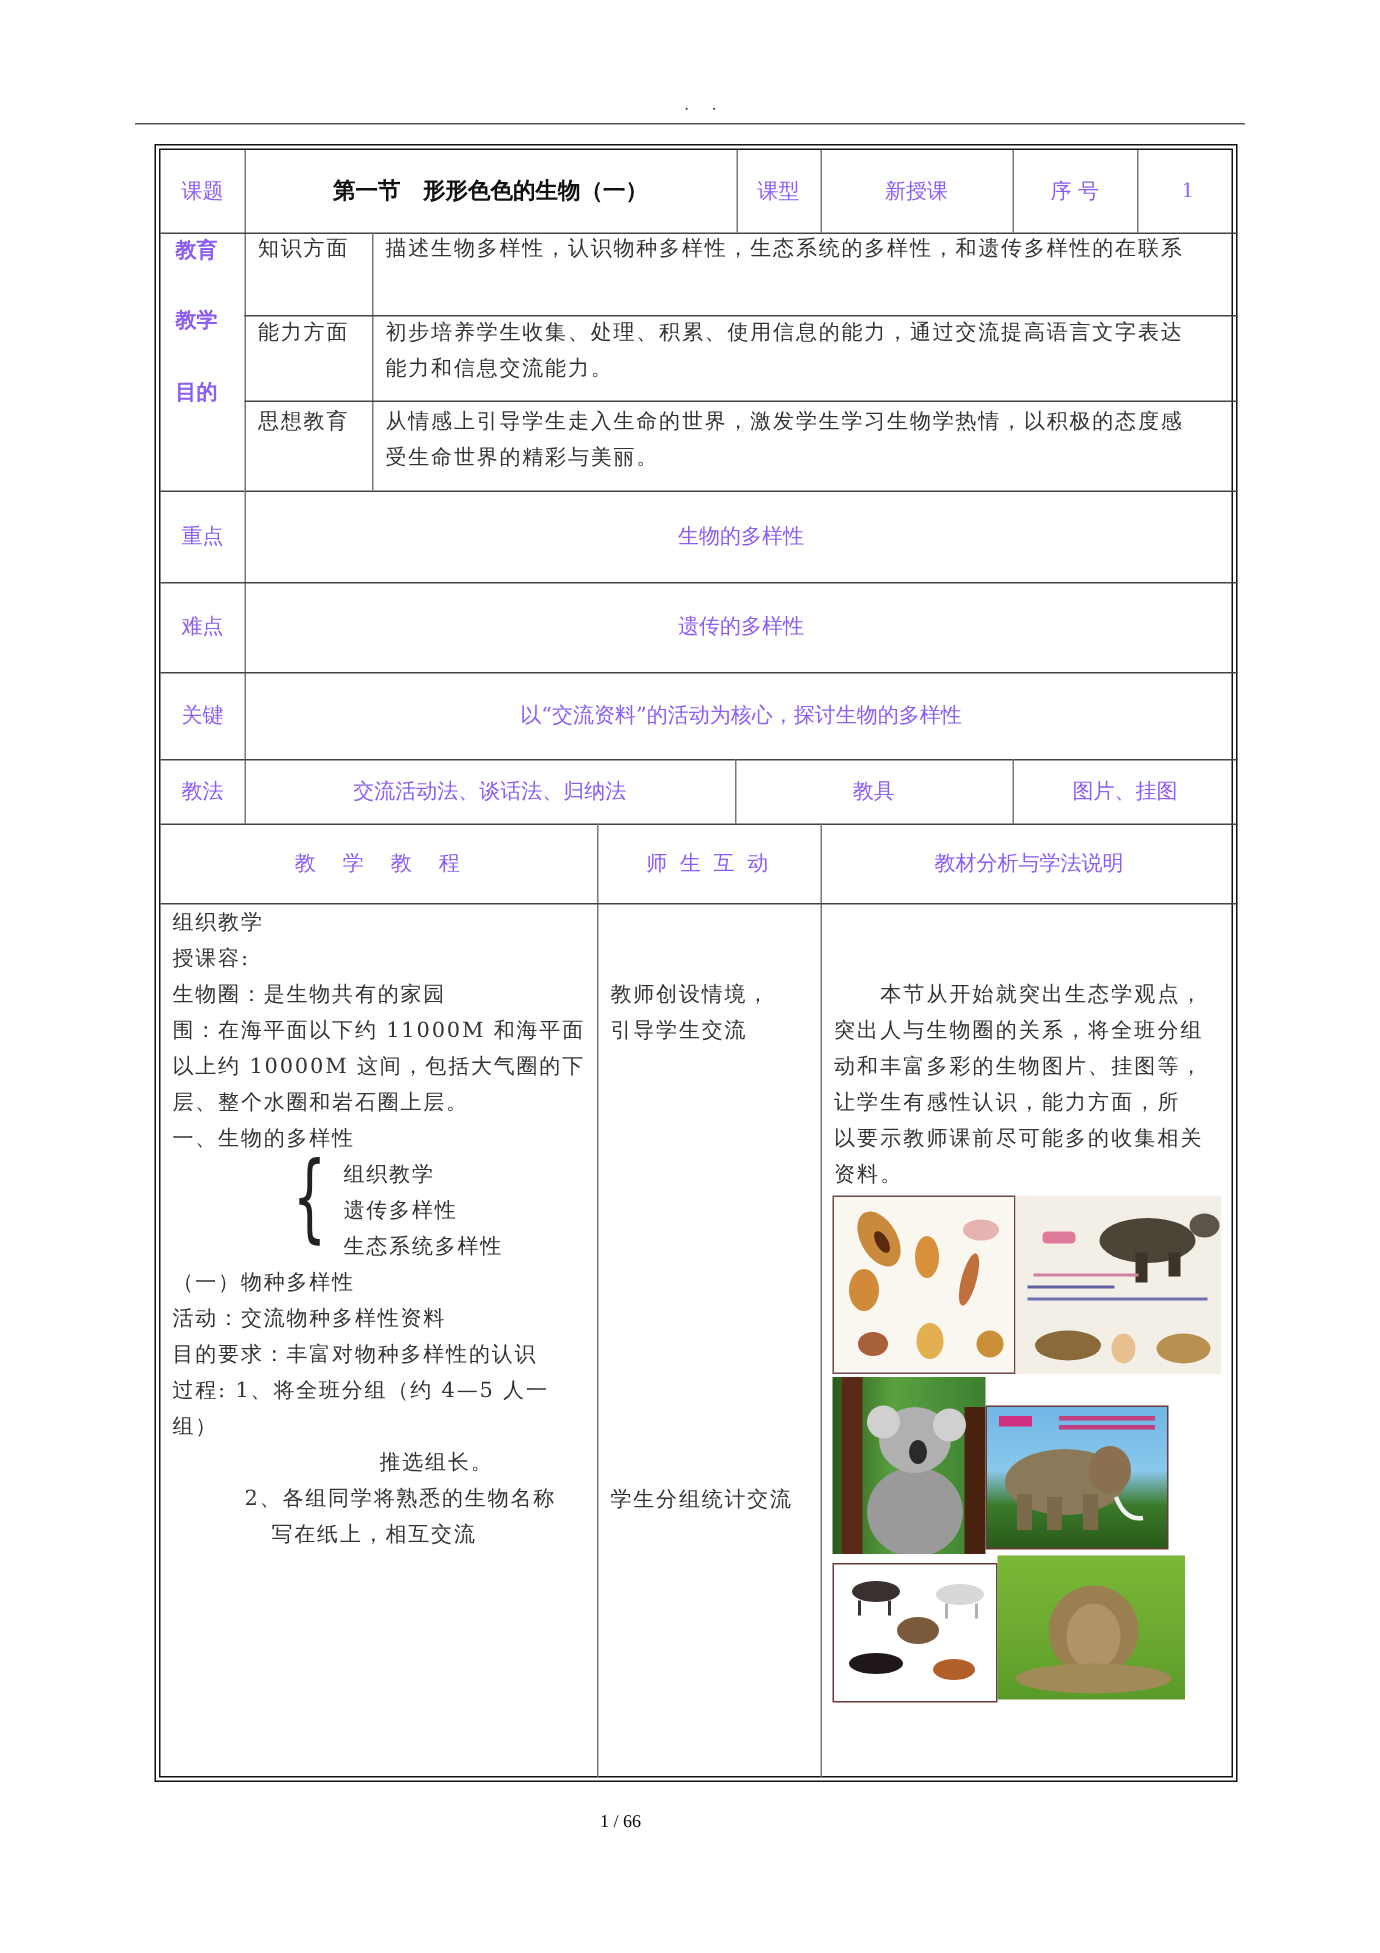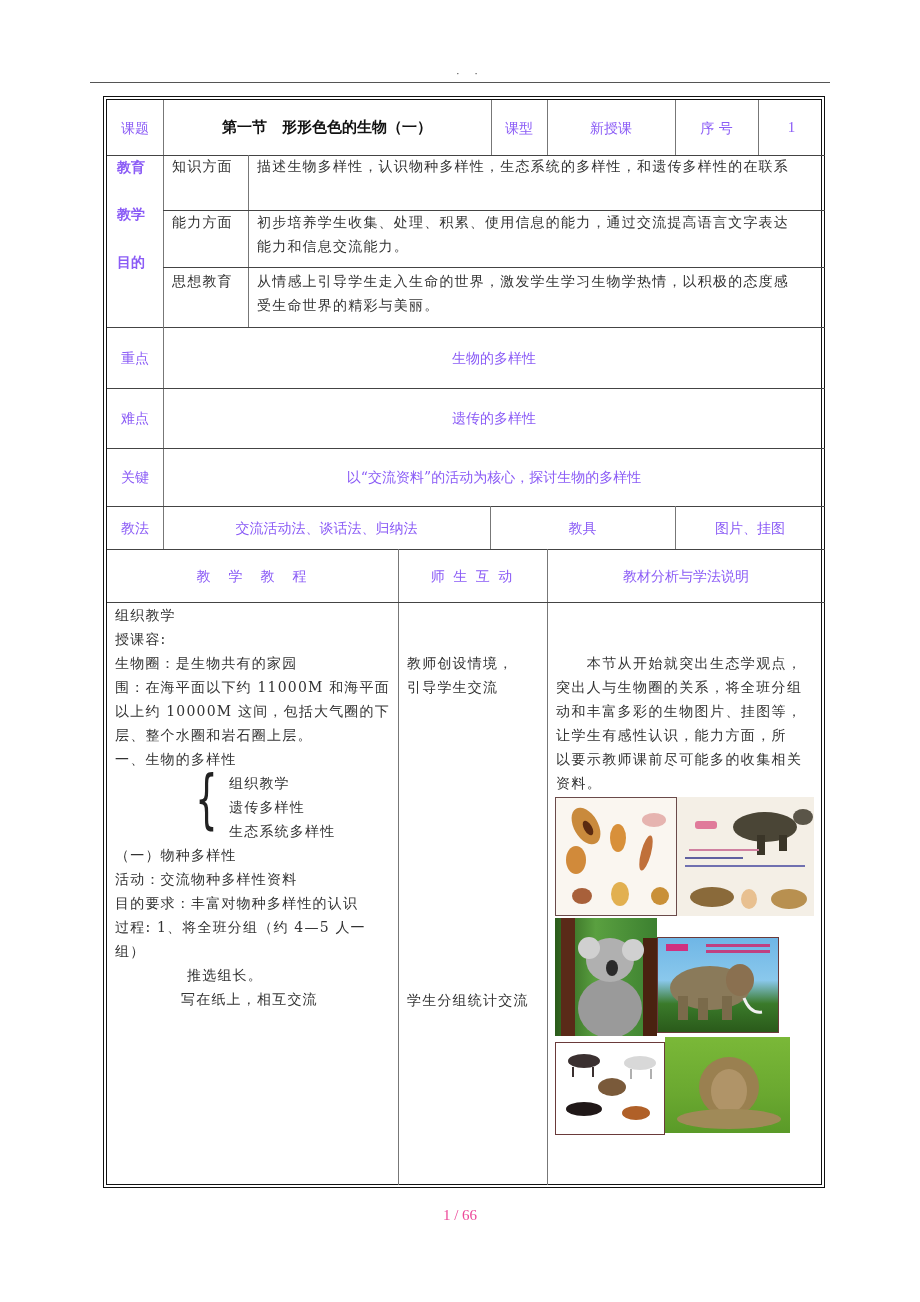--- a/index.html
+++ b/index.html
@@ -88,23 +88,22 @@
   .img-box {
     position: absolute;
     box-sizing: border-box;
     overflow: hidden;
   }
   .footer-page {
     position: absolute;
     top: 1207px;
     left: 400px;
     width: 120px;
-    text-align: center;
-    font-size: 15px;
-    color: #ec4899;
+    font-size: 12px;
+    color: #000000;
     font-family: "Liberation Serif", serif;
   }
 </style>
 </head>
 <body>
 
 <div class="page-header-dots">· ·</div>
 <div class="page-header-line"></div>
 
 <div class="table-frame"></div>
@@ -193,21 +192,22 @@
   <div>组织教学</div>
   <div>遗传多样性</div>
   <div>生态系统多样性</div>
 </div>
 
 <div class="text-block" style="left:115px;top:843px;width:280px;">
   <div>（一）物种多样性</div>
   <div>活动：交流物种多样性资料</div>
   <div>目的要求：丰富对物种多样性的认识</div>
   <div>过程: 1、将全班分组（约 4—5 人一组）</div>
-  <div style="padding-left:72px;">推选组长。</div>
+  <div style="padding-left:72px;text-align:center;">推选组长。</div>
+  <div style="padding-left:48px;">2、各组同学将熟悉的生物名称</div>
   <div style="padding-left:66px;">写在纸上，相互交流</div>
 </div>
 
 <div class="text-block" style="left:407px;top:651px;width:140px;">
   <div>教师创设情境，</div>
   <div>引导学生交流</div>
 </div>
 <div class="text-block" style="left:407px;top:988px;width:140px;">
   <div>学生分组统计交流</div>
 </div>

